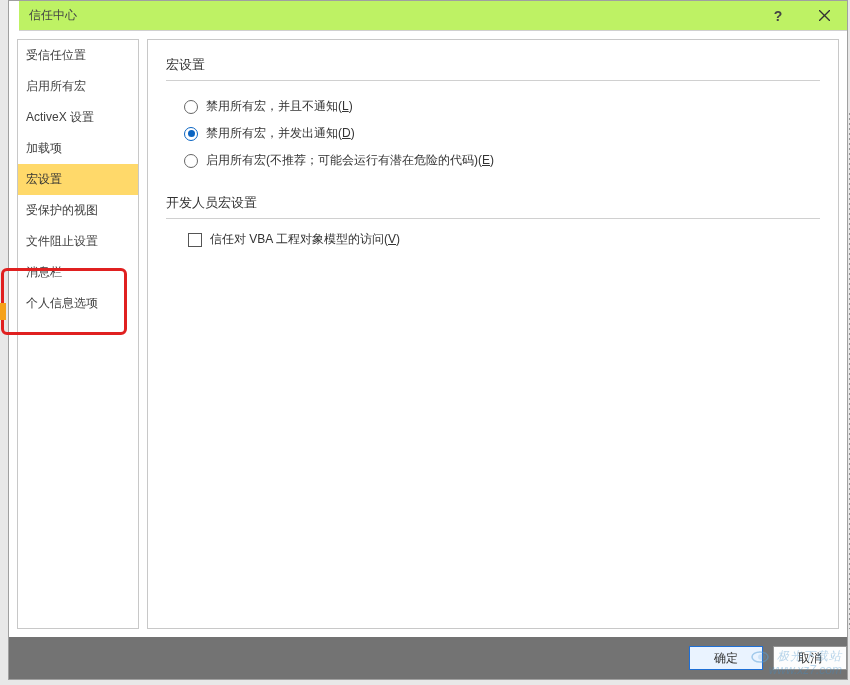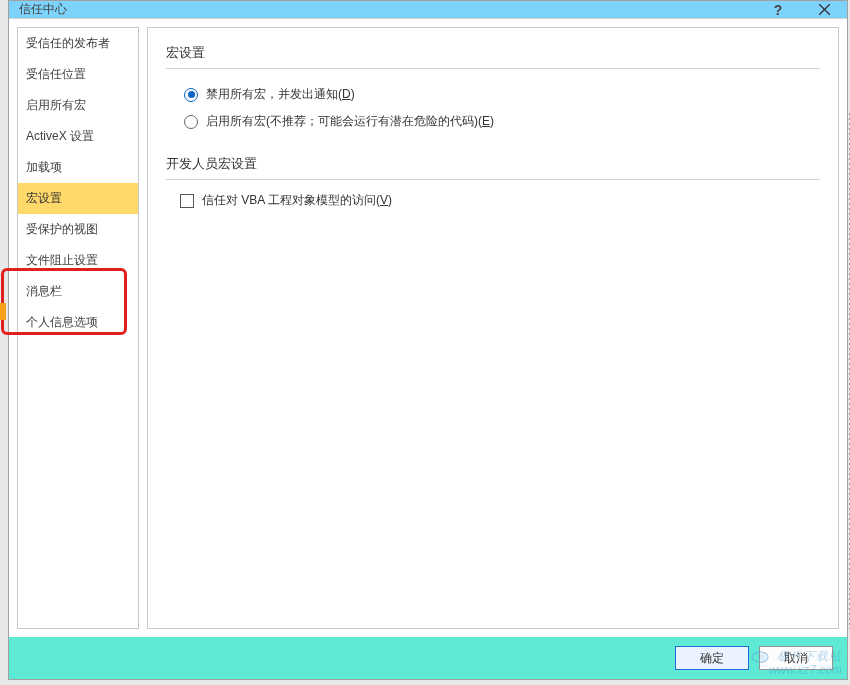--- a/index.html
+++ b/index.html
@@ -17,26 +17,27 @@
       left: 8px;
       top: 0;
       width: 840px;
       height: 680px;
       background: #ffffff;
       border: 1px solid #a0a0a0;
       display: flex;
       flex-direction: column;
     }
     .titlebar {
-      height: 18px;
+      height: 30px;
       display: flex;
       align-items: center;
       padding-left: 10px;
       border-bottom: 1px solid #d0d0d0;
-      background: #7dd3fc;
+      background: #bef264;
+      margin-left: 10px;
     }
     .titlebar-text { flex: 1; font-size: 12px; color: #444; }
     .titlebar-btn {
       width: 46px;
       height: 30px;
       display: flex;
       align-items: center;
       justify-content: center;
       font-size: 14px;
       color: #444;
@@ -106,38 +107,38 @@
     .radio.checked::after {
       content: "";
       width: 7px; height: 7px;
       background: #0a64c2;
       border-radius: 50%;
     }
     .checkbox-row {
       display: flex;
       align-items: center;
       gap: 8px;
-      margin-left: 14px;
+      margin-left: 22px;
       font-size: 12px;
       color: #333;
     }
     .checkbox {
       width: 14px; height: 14px;
       border: 1px solid #555;
       background: #fff;
       flex-shrink: 0;
     }
     .footer {
       height: 42px;
       display: flex;
       align-items: center;
       justify-content: flex-end;
       gap: 10px;
-      padding-right: 14px;
-      background: #5eead4;
+      padding-right: 0;
+      background: #737373;
     }
     .btn {
       min-width: 74px;
       height: 24px;
       border: 1px solid #949494;
       background: #fdfdfd;
       font-size: 12px;
       display: inline-flex;
       align-items: center;
       justify-content: center;
@@ -200,38 +201,41 @@
       <svg viewBox="0 0 10 10">
         <line x1="0" y1="0" x2="10" y2="10" stroke="#333" stroke-width="1.2"></line>
         <line x1="10" y1="0" x2="0" y2="10" stroke="#333" stroke-width="1.2"></line>
       </svg>
     </div>
   </div>
 
   <div class="dialog-body">
 
     <div class="sidebar">
-      <div class="sidebar-item"><span>受信任的发布者</span></div>
       <div class="sidebar-item"><span>受信任位置</span></div>
       <div class="sidebar-item"><span>启用所有宏</span></div>
       <div class="sidebar-item"><span>ActiveX 设置</span></div>
       <div class="sidebar-item"><span>加载项</span></div>
       <div class="sidebar-item selected"><span>宏设置</span></div>
       <div class="sidebar-item"><span>受保护的视图</span></div>
       <div class="sidebar-item"><span>文件阻止设置</span></div>
       <div class="sidebar-item"><span>消息栏</span></div>
       <div class="sidebar-item"><span>个人信息选项</span></div>
     </div>
 
     <div class="content-pane">
 
       <div class="section-header">宏设置</div>
 
       <div class="radio-group">
         <div class="radio-row">
+          <span class="radio"></span>
+          <span><span>禁用所有宏，并且不通知(</span><span class="u">L</span><span>)</span></span>
+        </div>
+        <div class="radio-row">
           <span class="radio checked"></span>
           <span><span>禁用所有宏，并发出通知(</span><span class="u">D</span><span>)</span></span>
         </div>
         <div class="radio-row">
           <span class="radio"></span>
           <span><span>启用所有宏(不推荐；可能会运行有潜在危险的代码)(</span><span class="u">E</span><span>)</span></span>
         </div>
       </div>
 
       <div class="section-header">开发人员宏设置</div>

